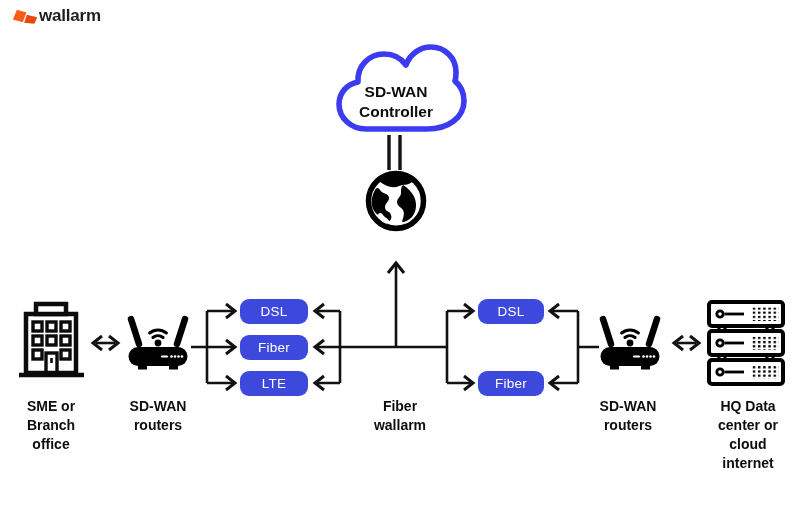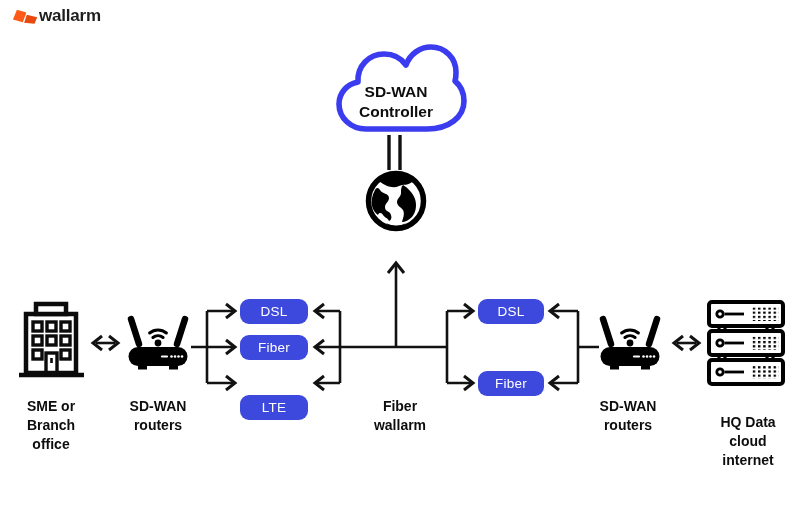--- a/index.html
+++ b/index.html
@@ -188,21 +188,21 @@
       <rect x="45" y="66.5" width="28" height="13.5" fill="url(#srv-dots)"></rect>
     </g>
   </svg>
 
   <div class="linkbox lb-left" style="top:299px;">
       <span>DSL</span>
     </div>
   <div class="linkbox lb-left" style="top:335px;">
       <span>Fiber</span>
     </div>
-  <div class="linkbox lb-left" style="top:371px;margin-top:24px;">
+  <div class="linkbox lb-left" style="top:371px;">
       <span>LTE</span>
     </div>
 
   <div class="linkbox lb-right" style="top:299px;">
       <span>DSL</span>
     </div>
   <div class="linkbox lb-right" style="top:371px;">
       <span>Fiber</span>
     </div>
 
@@ -220,19 +220,20 @@
   <div class="lbl" style="left:348px; top:397px; width:104px;">
     <div>Fiber</div>
     <div>wallarm</div>
   </div>
 
   <div class="lbl" style="left:576px; top:397px; width:104px;">
     <div>SD-WAN</div>
     <div>routers</div>
   </div>
 
-  <div class="lbl" style="left:696px; top:397px; width:104px;margin-top:16px;">
+  <div class="lbl" style="left:696px; top:397px; width:104px;">
     <div>HQ Data</div>
+    <div>center or</div>
     <div>cloud</div>
     <div>internet</div>
   </div>
 
 </div>
 
 </body></html>

